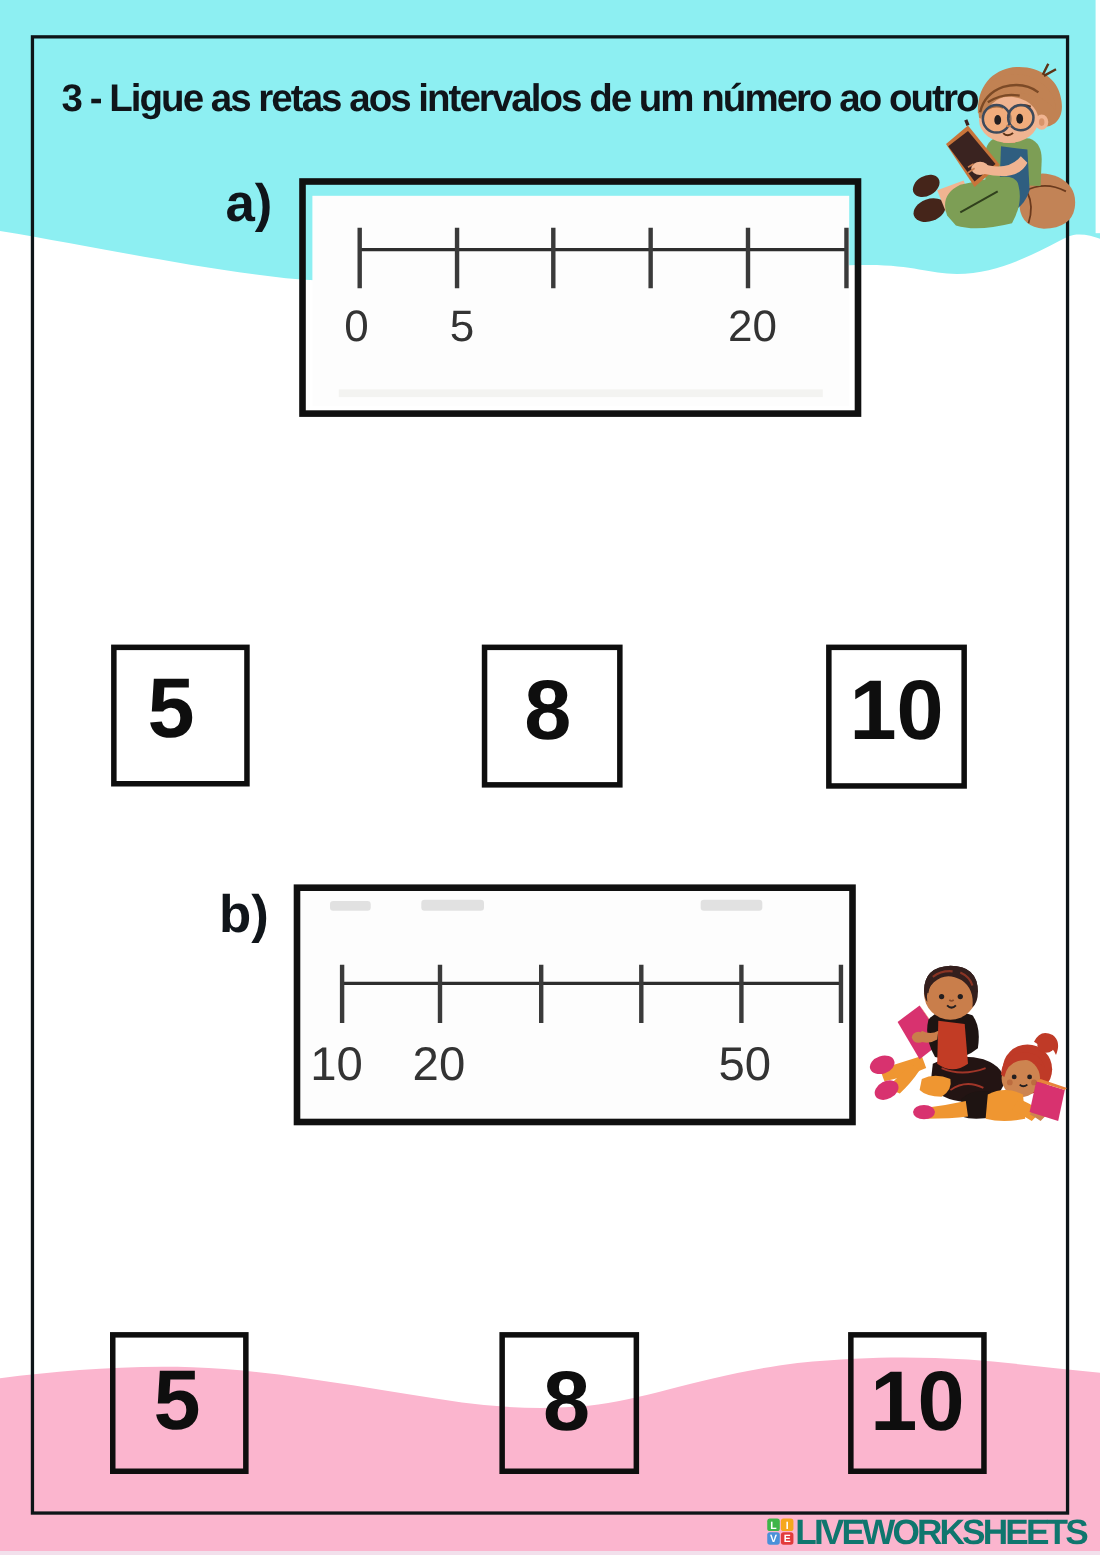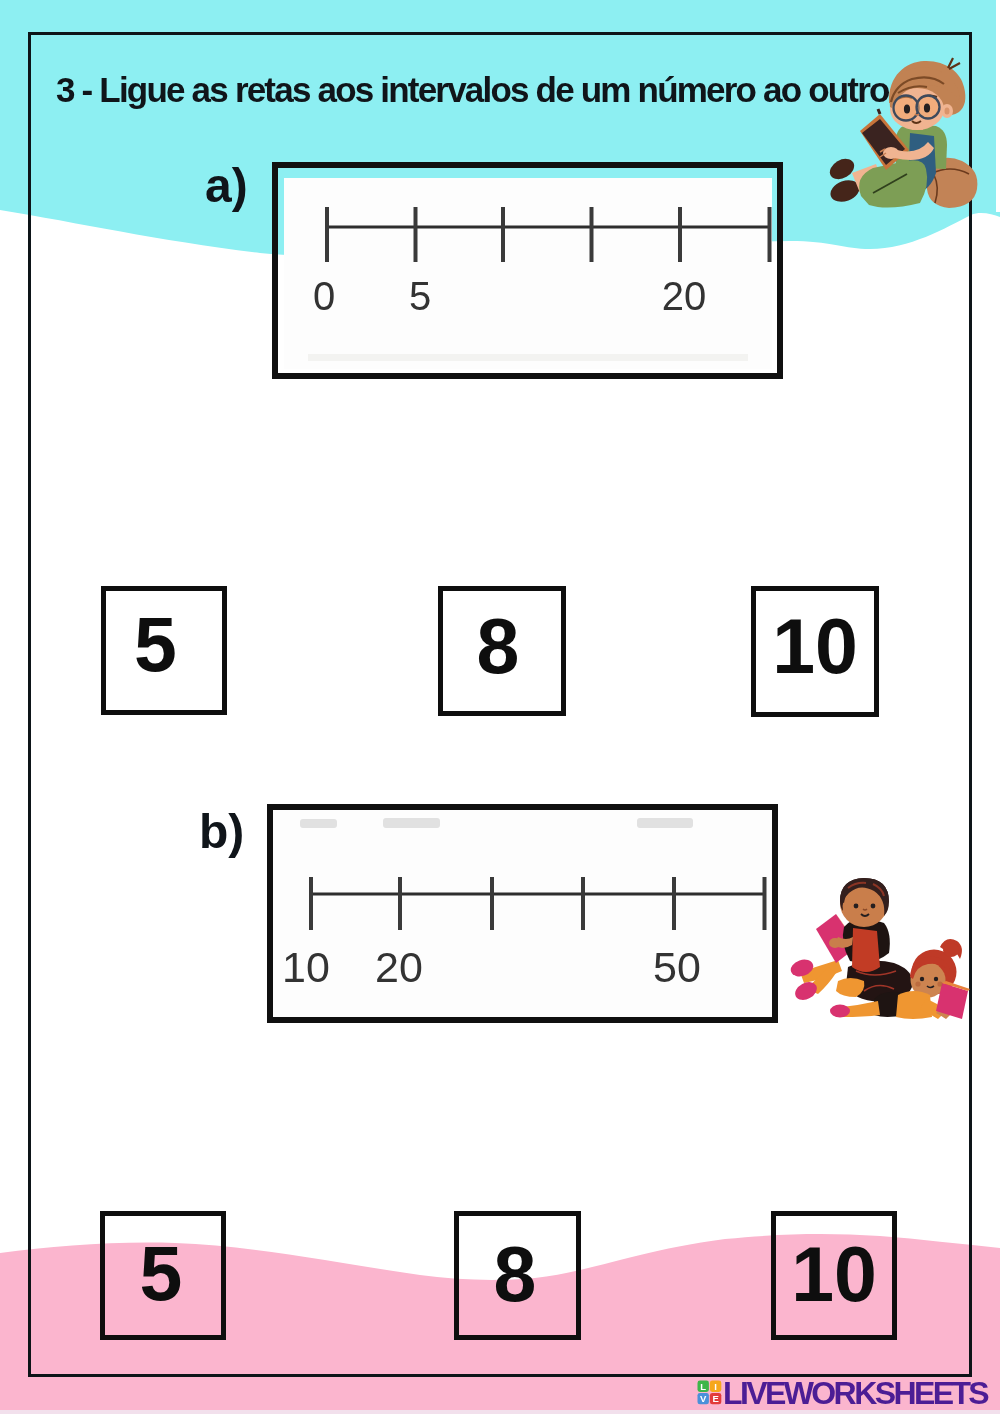--- a/index.html
+++ b/index.html
@@ -221,13 +221,13 @@
   <rect x="0.5" y="12.9" width="11.4" height="11.4" rx="2.4" fill="#4a90d9"></rect>
   <rect x="12.9" y="12.9" width="11.4" height="11.4" rx="2.4" fill="#e23b3b"></rect>
   <g font-family="Liberation Sans, sans-serif" font-size="9.5" font-weight="bold" fill="#fff" text-anchor="middle">
     <text x="6.2" y="9.6">L</text>
     <text x="18.6" y="9.6">I</text>
     <text x="6.2" y="22">V</text>
     <text x="18.6" y="22">E</text>
   </g>
 </svg>
 
-<div class="abs" style="left:723px;top:1375px;font-size:32px;font-weight:bold;letter-spacing:-2.6px;color:#4c1d95;">LIVEWORKSHEETS</div>
+<div class="abs" style="left:723px;top:1375px;font-size:32px;font-weight:bold;letter-spacing:-2.6px;color:#0f766e;">LIVEWORKSHEETS</div>
 
 </body></html>

